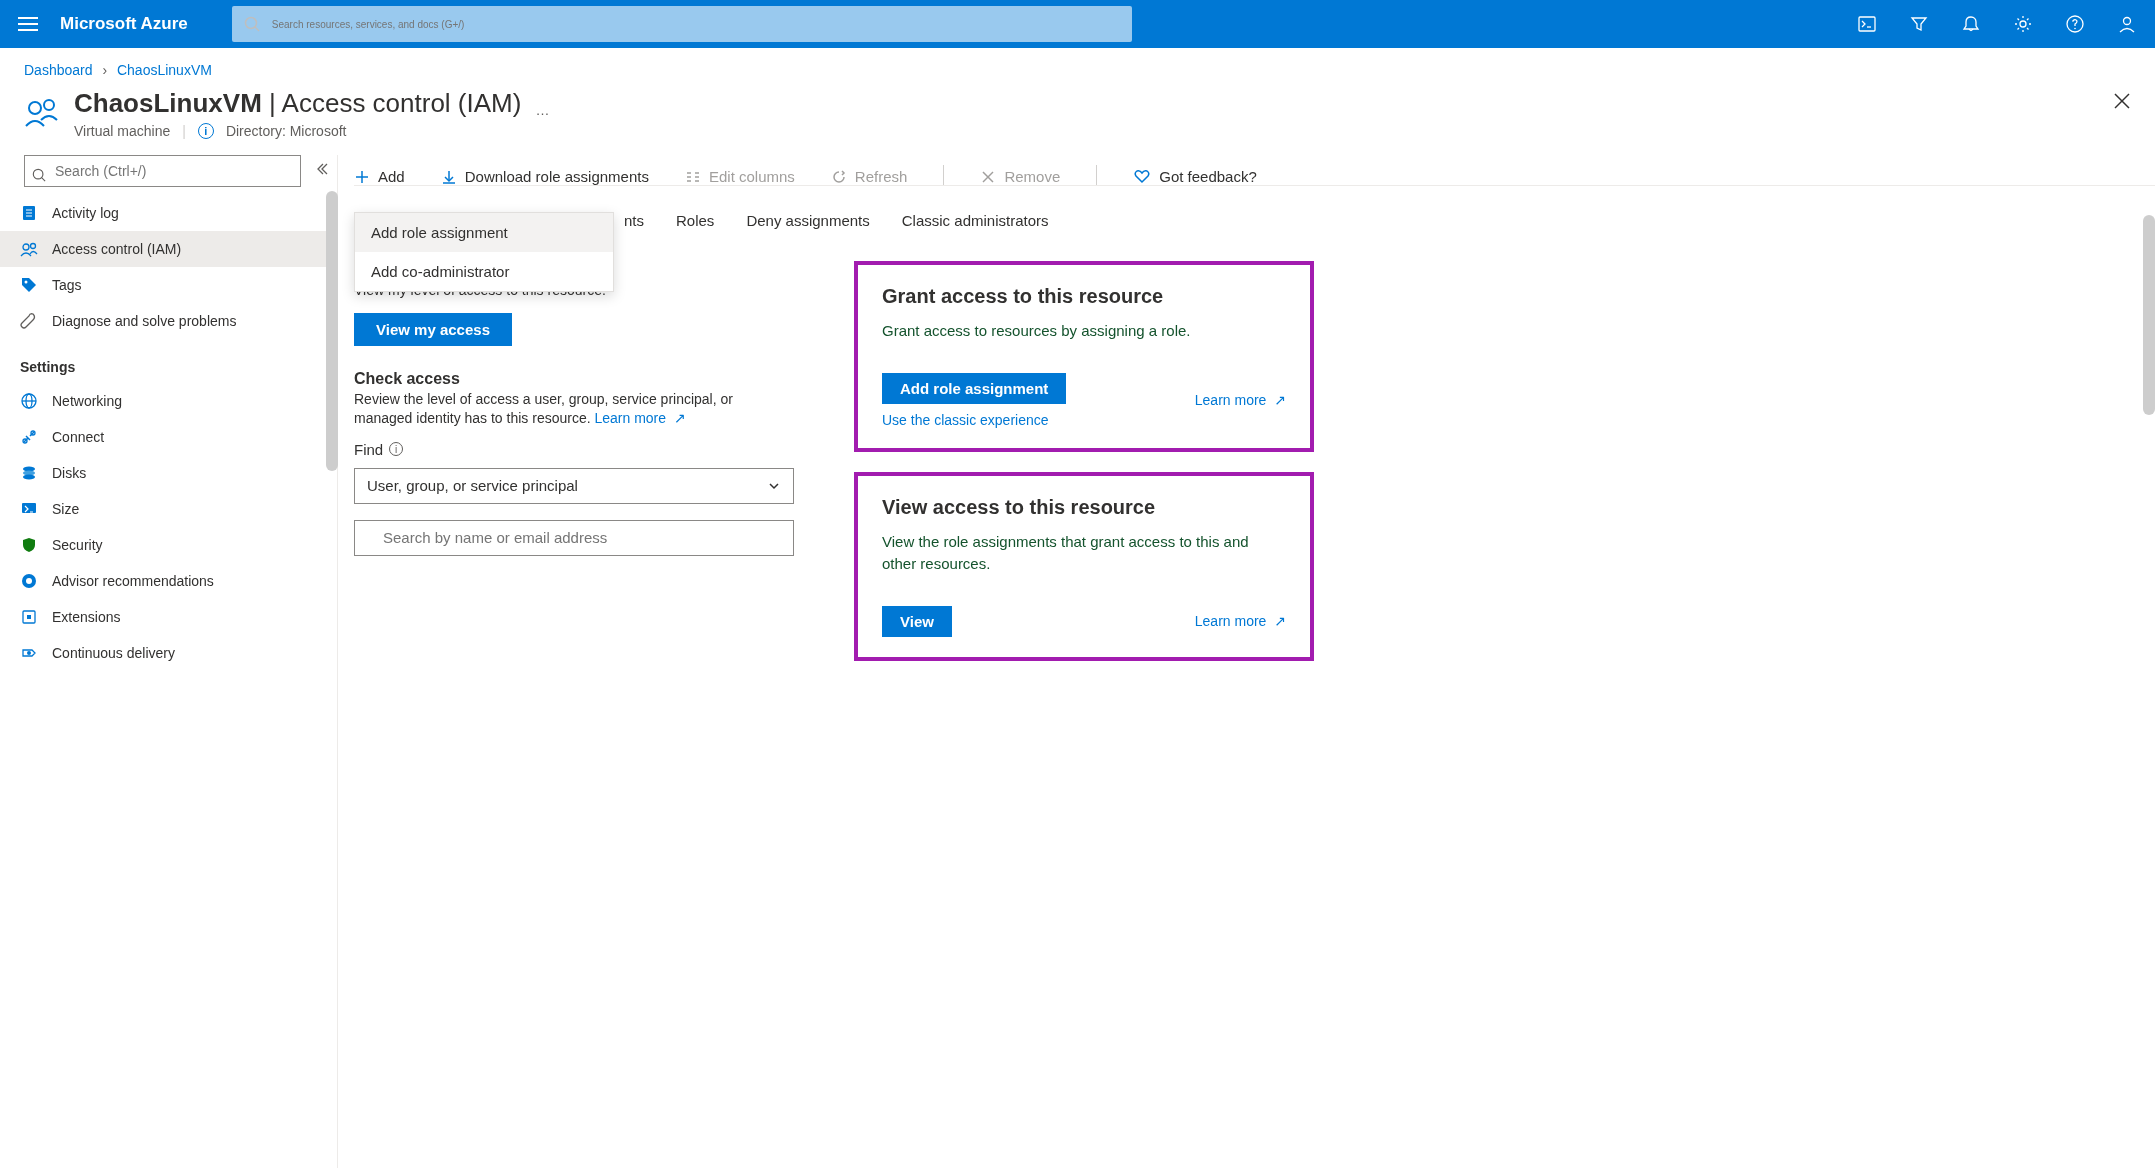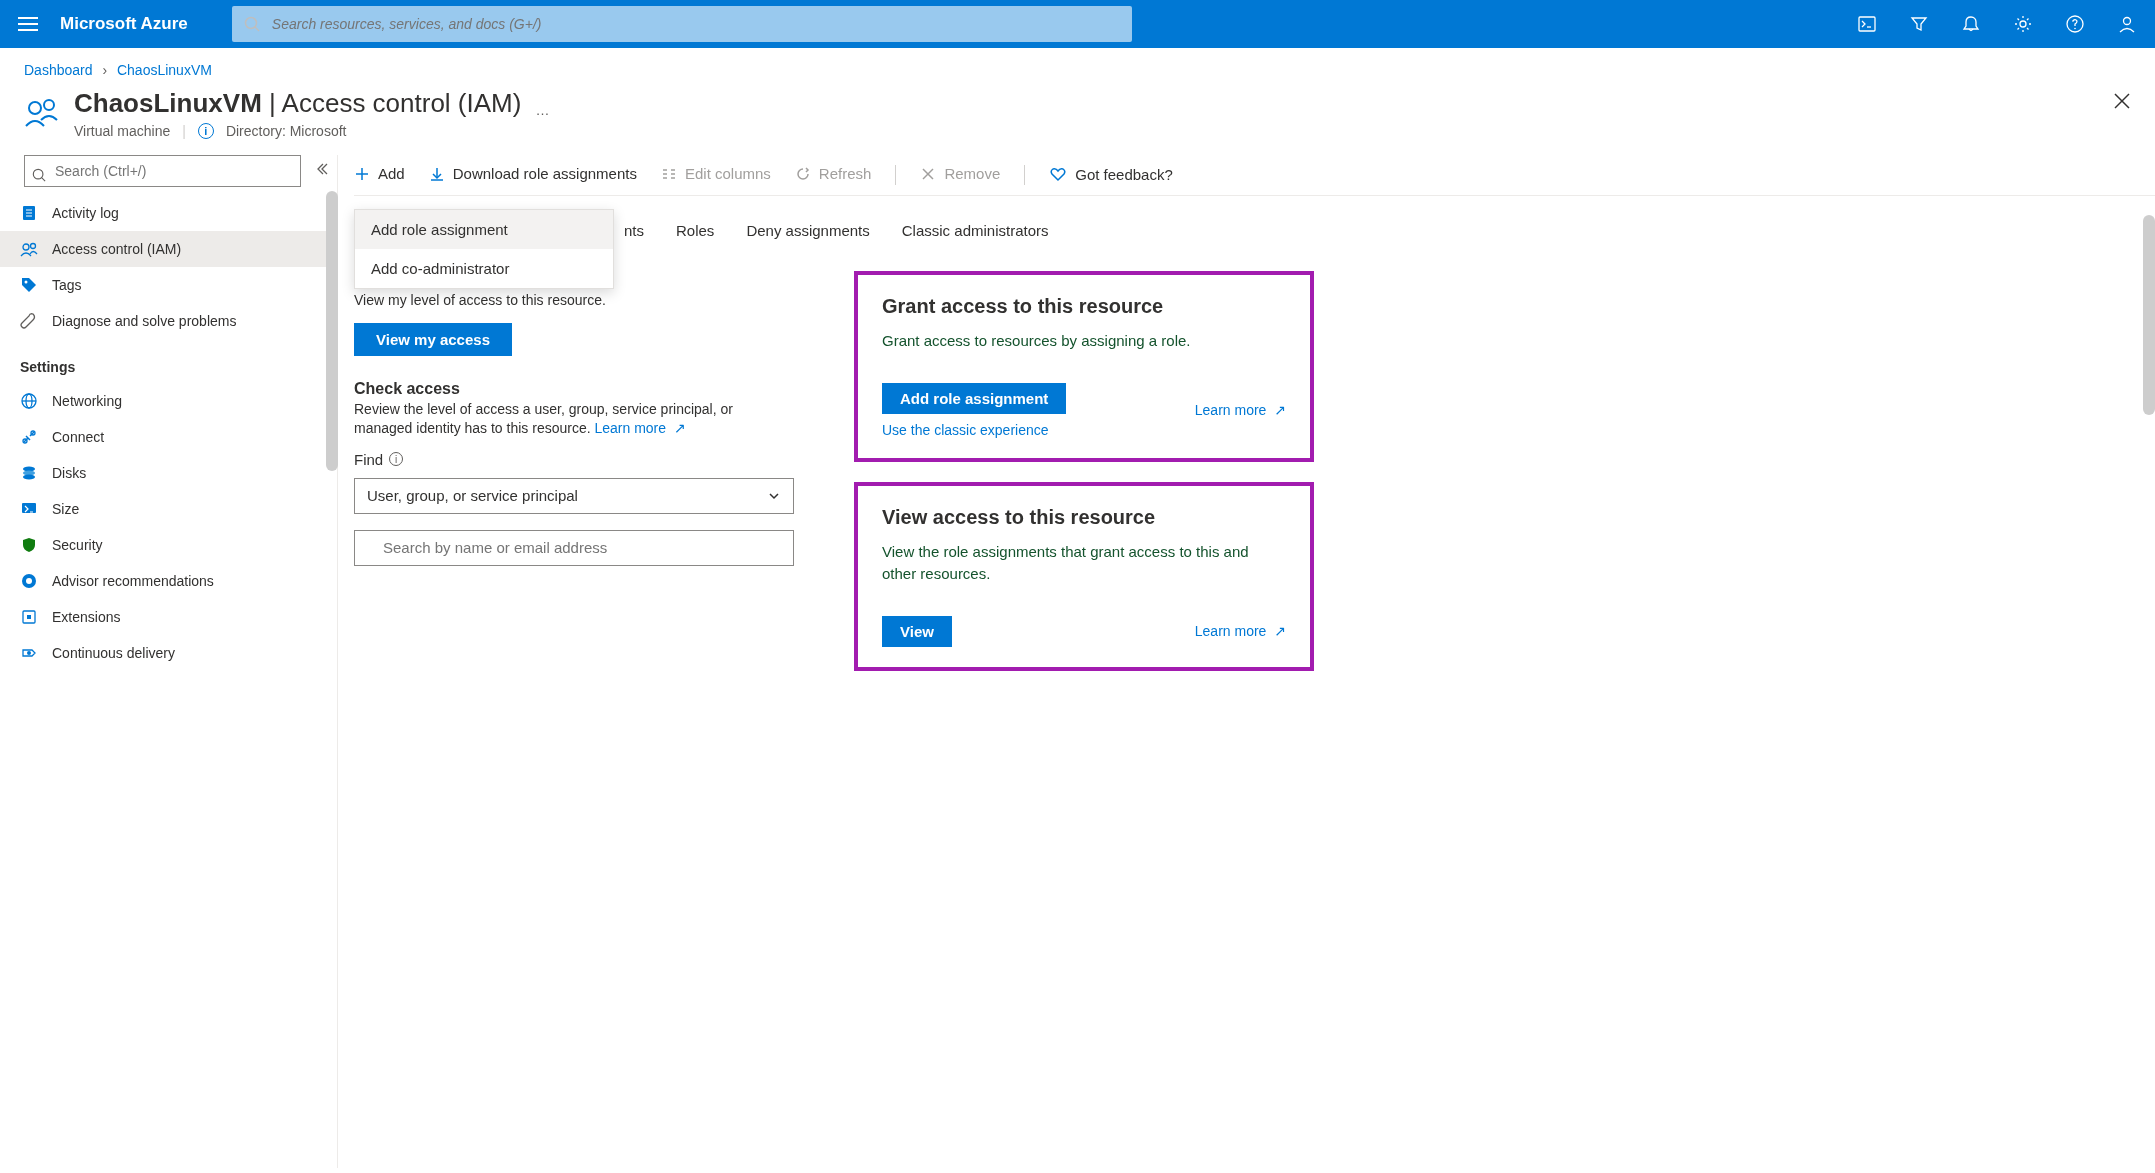--- a/index.html
+++ b/index.html
@@ -3,21 +3,21 @@
 <meta charset="utf-8">
 <style>
 * { box-sizing: border-box; margin: 0; padding: 0; font-family: 'Segoe UI', -apple-system, sans-serif; }
 body { background: #fff; color: #323130; font-size: 14px; overflow: hidden; }
 
 
 .topbar { background: #0078d4; height: 48px; display: flex; align-items: center; padding: 0 12px; gap: 16px; }
 .hamburger { width: 32px; height: 32px; display: flex; align-items: center; justify-content: center; cursor: pointer; }
 .hamburger svg { stroke: #fff; }
 .brand { color: #fff; font-weight: 600; font-size: 17px; cursor: pointer; }
-.search { background: rgba(255,255,255,0.6); border: none; height: 36px; width: 100%; border-radius: 2px; padding: 0 14px 0 40px; font-size: 14px; position: relative; font-style: italic; }
+.search { background: rgba(255,255,255,0.6); border: none; height: 36px; width: 100%; border-radius: 2px; padding: 0 14px 0 40px; font-size: 10px; position: relative; }
 .search-icons { color: #fff; display: flex; gap: 20px; margin-left: auto; }
 .search-icons > div { width: 32px; height: 32px; display: flex; align-items: center; justify-content: center; cursor: pointer; }
 .search-container { position: relative; flex: 1; max-width: 900px; margin-left: 28px; }
 .search-container .mag-icon { position: absolute; left: 12px; top: 50%; transform: translateY(-50%); color: #605e5c; }
 
 
 .breadcrumbs { padding: 14px 24px 4px; font-size: 14px; }
 .breadcrumbs a { color: #0078d4; text-decoration: none; cursor: pointer; }
 .breadcrumbs .sep { color: #605e5c; margin: 0 6px; }
 
@@ -43,21 +43,21 @@
 .collapse-btn { position: absolute; right: 8px; top: 6px; cursor: pointer; color: #605e5c; }
 .nav-items { overflow-y: auto; flex: 1; }
 .nav-item { display: flex; align-items: center; padding: 9px 20px; cursor: pointer; gap: 14px; font-size: 14px; }
 .nav-item.active { background: #edebe9; }
 .nav-item .nav-icon { width: 18px; height: 18px; flex-shrink: 0; }
 .nav-section { padding: 20px 20px 8px; font-weight: 600; font-size: 14px; }
 .sidebar-scroll { position: absolute; right: -1px; top: 36px; width: 12px; height: 280px; background: #cdcdcd; border-radius: 6px; }
 
 
 .main { flex: 1; padding: 0 0 0 16px; position: relative; overflow-y: auto; }
-.toolbar { display: flex; align-items: flex-start; gap: 24px; padding: 10px 12px 10px 0; border-bottom: 1px solid #edebe9; position: relative; }
+.toolbar { display: flex; align-items: flex-end; gap: 36px; padding: 10px 12px 0 0; border-bottom: 1px solid #edebe9; position: relative; }
 .tb-item { display: flex; align-items: center; gap: 8px; cursor: pointer; font-size: 15px; color: #323130; }
 .tb-item.disabled { color: #a19f9d; }
 .tb-sep { width: 1px; height: 20px; background: #d2d0ce; }
 
 
 .dropdown { position: absolute; top: 44px; left: 0; background: #fff; box-shadow: 0 4px 12px rgba(0,0,0,0.15); border: 1px solid #e1dfdd; min-width: 260px; z-index: 10; }
 .dropdown-item { padding: 11px 16px; cursor: pointer; font-size: 15px; }
 .dropdown-item.highlighted { background: #f3f2f1; }
 
 

